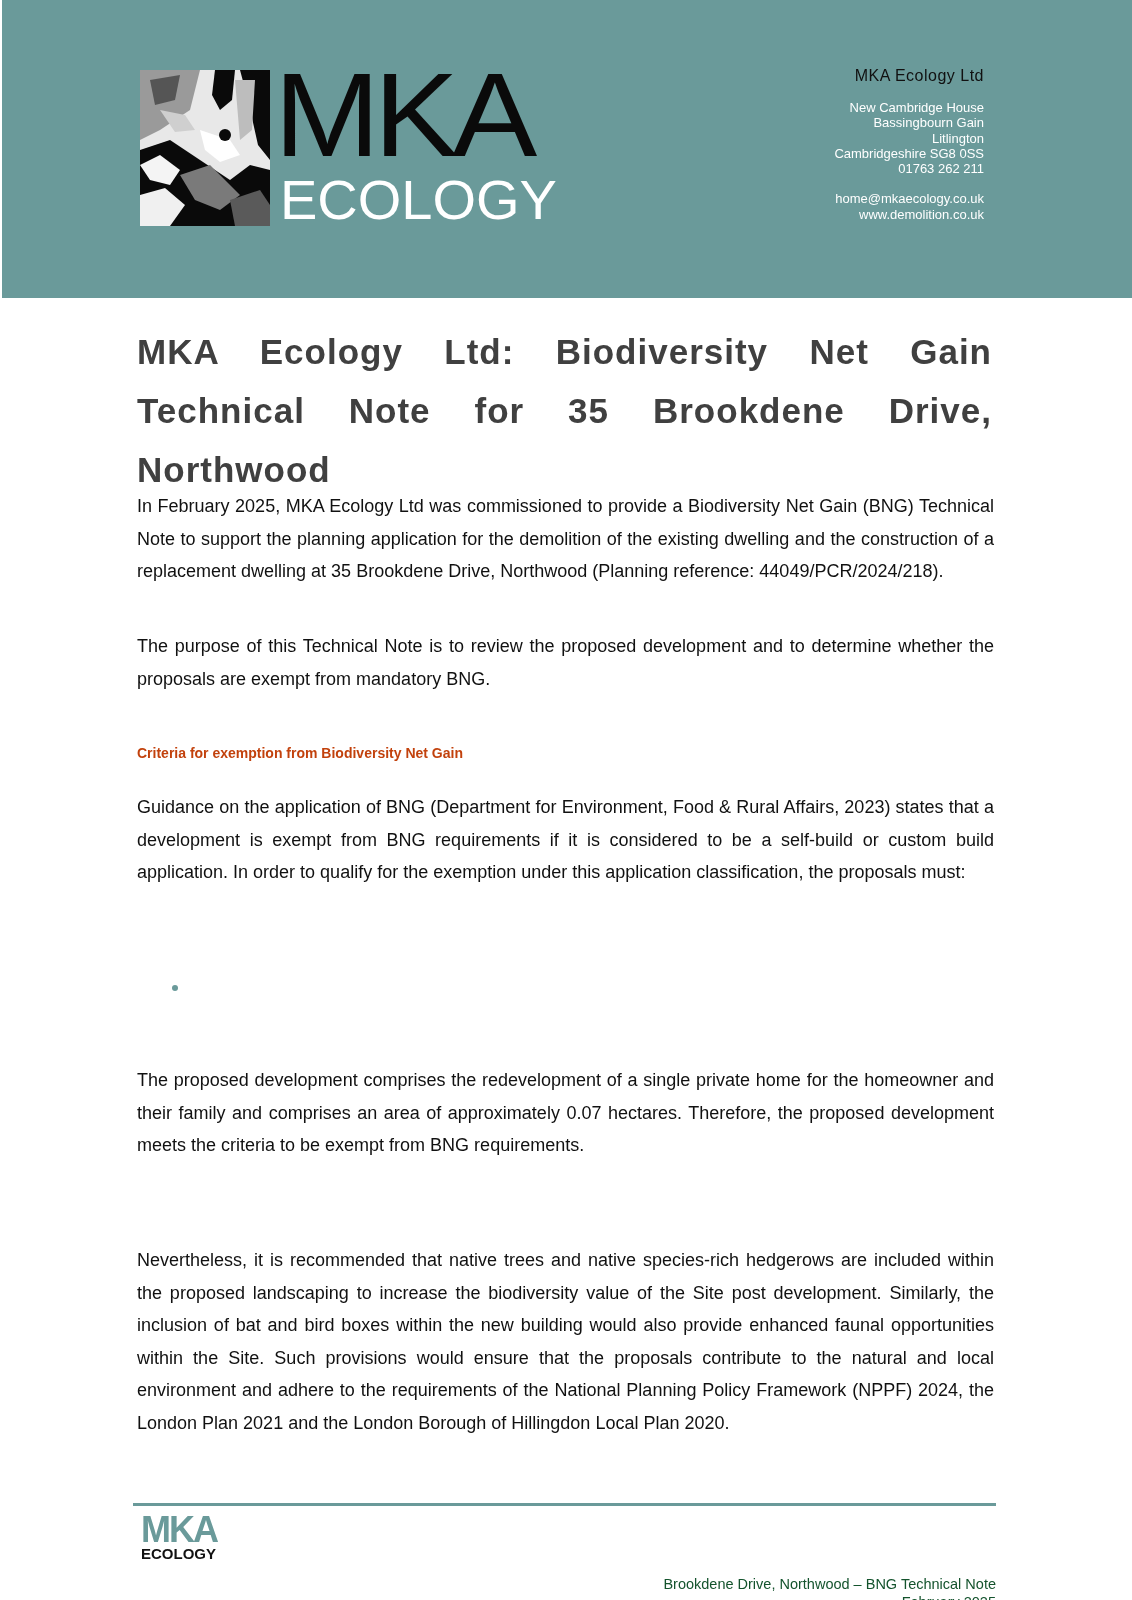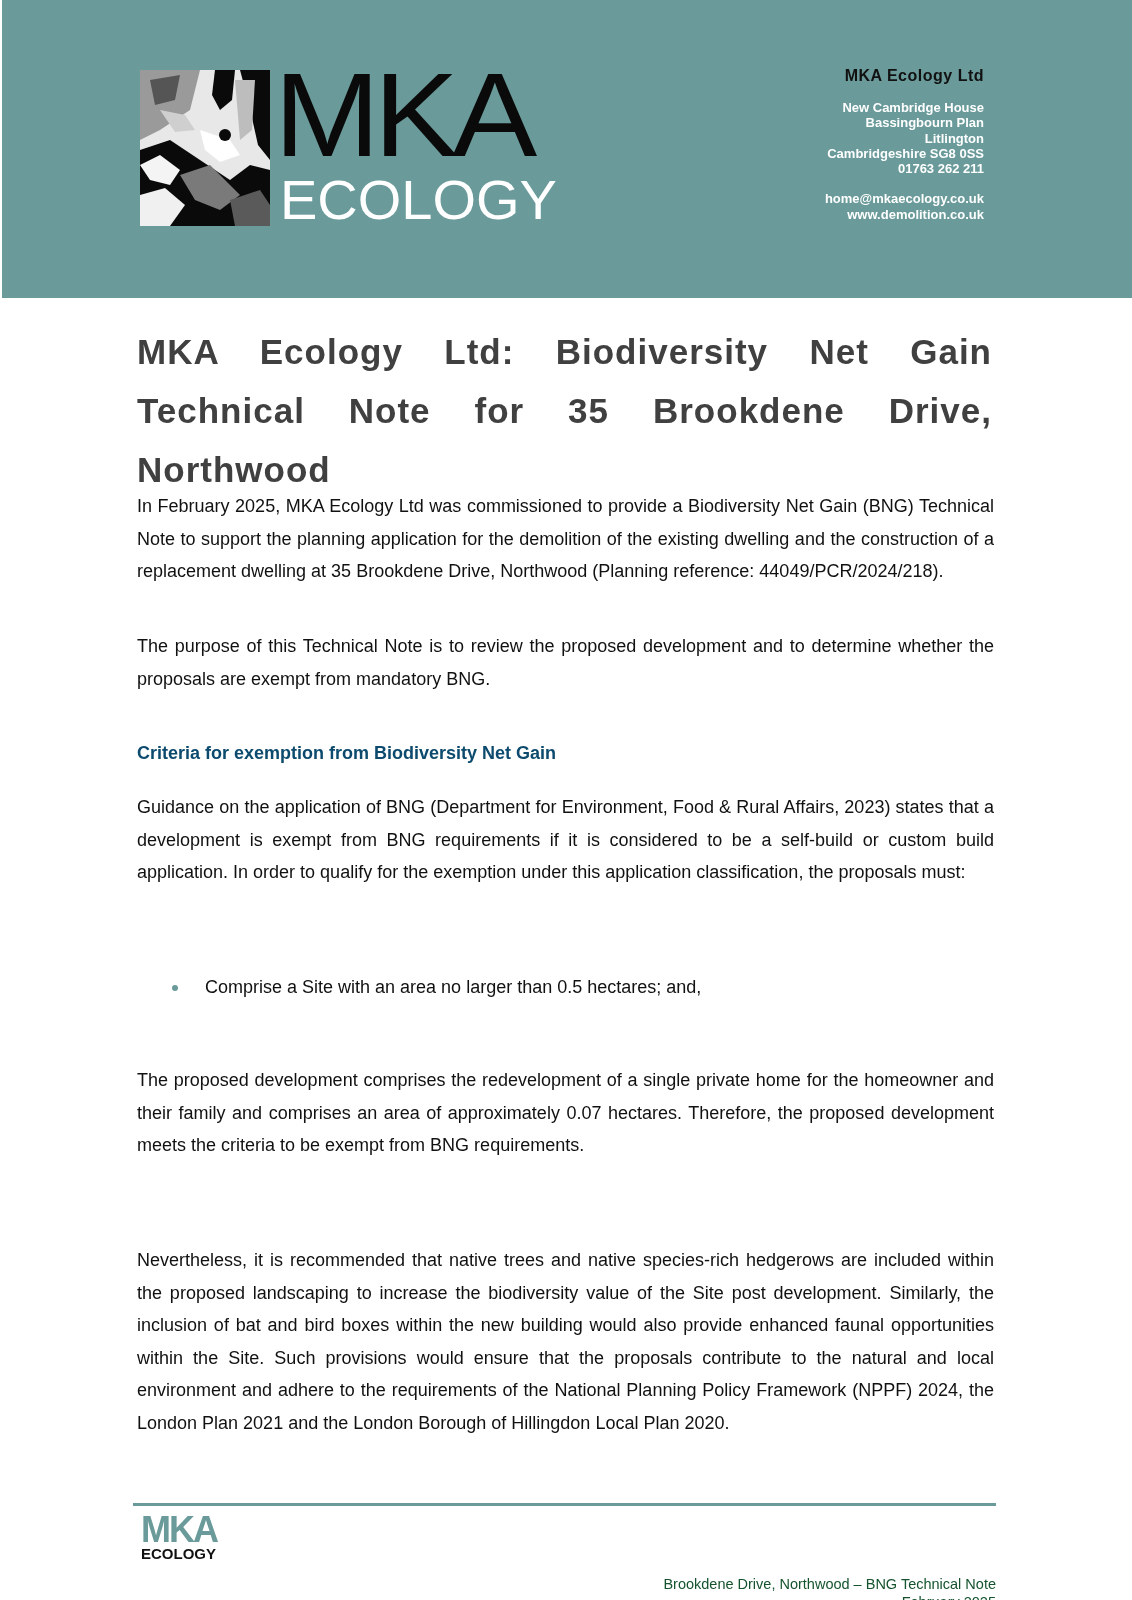--- a/index.html
+++ b/index.html
@@ -22,40 +22,40 @@
       font-family: "Liberation Sans", sans-serif; font-size: 118px; line-height: 118px;
       color: #0a0a0a; letter-spacing: -6px; transform: scaleX(1.08); transform-origin: left top;
     }
     .logo-ecology {
       position: absolute; left: 140px; top: 102px;
       font-family: "Liberation Sans", sans-serif; font-size: 56px; line-height: 56px;
       color: #ffffff; letter-spacing: 0px;
     }
 
     .contact {
-      position: absolute; right: 148px; top: 66px; text-align: right; width: 260px; font-weight: bold;
+      position: absolute; right: 148px; top: 66px; text-align: right; width: 260px;
     }
     .contact .company { font-size: 16px; color: #111; letter-spacing: 0.5px; line-height: 20px; margin-bottom: 14px; }
     .contact .line { font-size: 13px; color: #ffffff; line-height: 15.3px; }
     .contact .gap { height: 15px; }
 
     .title {
       position: absolute; left: 137px; top: 322px; width: 855px;
       font-size: 35px; line-height: 59px; color: #404040; letter-spacing: 1px;
       text-align: justify; text-align-last: left;
     }
 
     .body-text {
       position: absolute; left: 137px; width: 857px;
       font-size: 18px; line-height: 32.5px; color: #111111;
       text-align: justify; text-align-last: left;
     }
     .subheading {
       position: absolute; left: 137px; top: 741px;
-      font-size: 18px; line-height: 24px; color: #0c4a6e;
+      font-size: 14px; line-height: 24px; color: #c2410c;
     }
 
     .bullets { position: absolute; left: 137px; top: 971px; width: 857px; list-style: none; }
     .bullets li {
       position: relative; padding-left: 68px; font-size: 18px; line-height: 33px;
       color: #111; text-align: left;
     }
     .bullets li .dot {
       position: absolute; left: 35px; top: 14px; width: 6px; height: 6px; border-radius: 50%;
       background: #6a9a9a;
@@ -101,41 +101,41 @@
         <path d="M20 40 L45 45 L55 60 L35 62 Z" fill="#cfcfcf"></path>
       </svg>
     </div>
     <div class="logo-mka">MKA</div>
     <div class="logo-ecology">ECOLOGY</div>
   </div>
 
   <div class="contact">
     <div class="company">MKA Ecology Ltd</div>
     <div class="line">New Cambridge House</div>
-    <div class="line">Bassingbourn Plan</div>
+    <div class="line">Bassingbourn Gain</div>
     <div class="line">Litlington</div>
     <div class="line">Cambridgeshire SG8 0SS</div>
     <div class="line">01763 262 211</div>
     <div class="gap"></div>
     <div class="line">home@mkaecology.co.uk</div>
     <div class="line">www.demolition.co.uk</div>
   </div>
 </div>
 
 <h1 class="title">MKA Ecology Ltd: Biodiversity Net Gain Technical Note for 35 Brookdene Drive, Northwood</h1>
 
 <p class="body-text" style="top:490px;">In February 2025, MKA Ecology Ltd was commissioned to provide a Biodiversity Net Gain (BNG) Technical Note to support the planning application for the demolition of the existing dwelling and the construction of a replacement dwelling at 35 Brookdene Drive, Northwood (Planning reference: 44049/PCR/2024/218).</p>
 <p class="body-text" style="top:630px;">The purpose of this Technical Note is to review the proposed development and to determine whether the proposals are exempt from mandatory BNG.</p>
 
 <h2 class="subheading">Criteria for exemption from Biodiversity Net Gain</h2>
 
 <p class="body-text" style="top:791px;">Guidance on the application of BNG (Department for Environment, Food &amp; Rural Affairs, 2023) states that a development is exempt from BNG requirements if it is considered to be a self-build or custom build application. In order to qualify for the exemption under this application classification, the proposals must:</p>
 
 <ul class="bullets">
-  <li><span class="dot"></span><span>Comprise a Site with an area no larger than 0.5 hectares; and,</span></li>
+  <li><span class="dot"></span></li>
 </ul>
 
 <p class="body-text" style="top:1064px;">The proposed development comprises the redevelopment of a single private home for the homeowner and their family and comprises an area of approximately 0.07 hectares. Therefore, the proposed development meets the criteria to be exempt from BNG requirements.</p>
 <p class="body-text" style="top:1244px;">Nevertheless, it is recommended that native trees and native species-rich hedgerows are included within the proposed landscaping to increase the biodiversity value of the Site post development. Similarly, the inclusion of bat and bird boxes within the new building would also provide enhanced faunal opportunities within the Site. Such provisions would ensure that the proposals contribute to the natural and local environment and adhere to the requirements of the National Planning Policy Framework (NPPF) 2024, the London Plan 2021 and the London Borough of Hillingdon Local Plan 2020.</p>
 
 <div class="footer-rule"></div>
 <div class="footer-logo">
   <div class="fmka">MKA</div>
   <div class="feco">ECOLOGY</div>
 </div>

